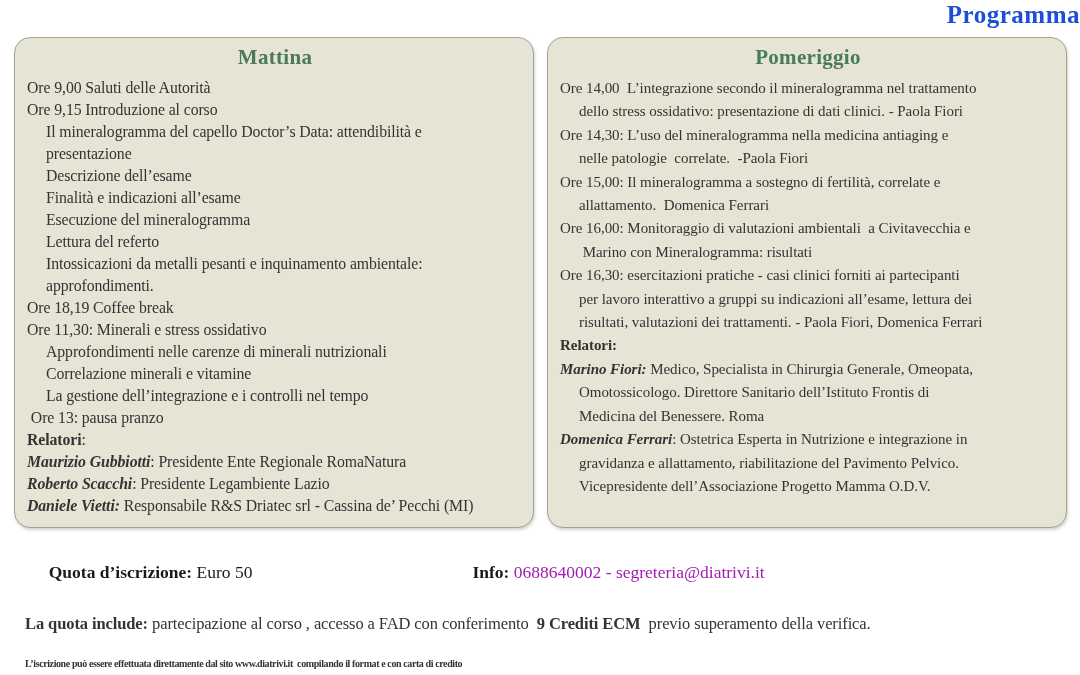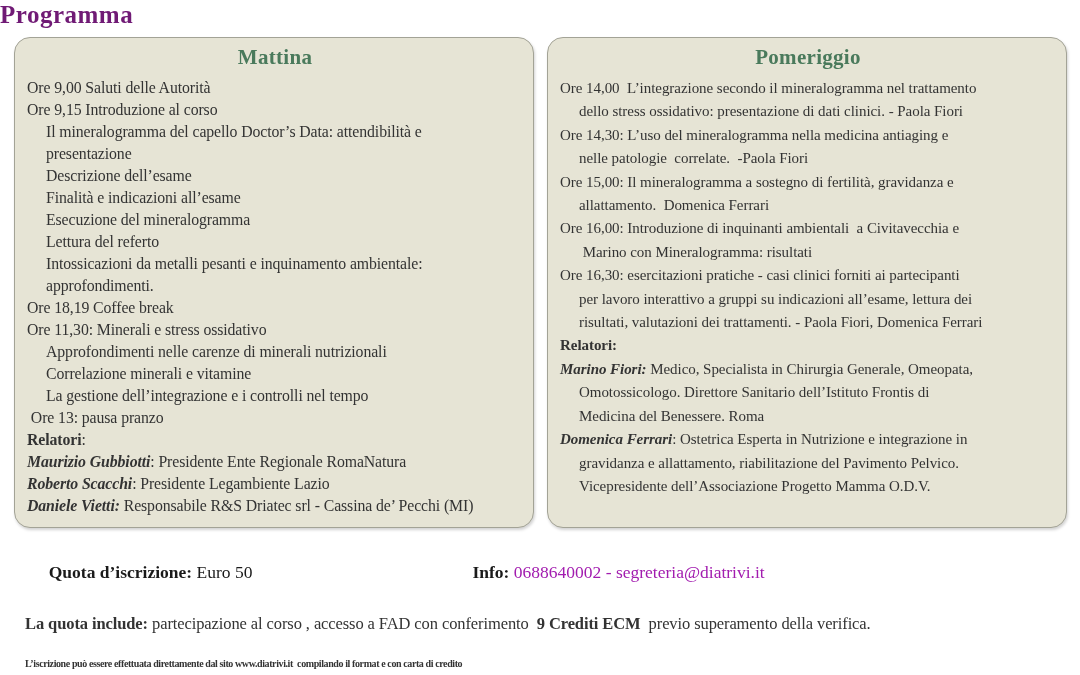--- a/index.html
+++ b/index.html
@@ -1,20 +1,20 @@
 <!DOCTYPE html>
 <html><head>
 <meta charset="utf-8">
 <style>
   * { margin:0; padding:0; box-sizing:border-box; }
   html,body { width:1080px; height:675px; background:#ffffff; overflow:hidden; }
   body { font-family:"Liberation Serif","DejaVu Serif",serif; color:#333; position:relative; }
 
   .page-title {
-    text-align:left; font-size:25px; font-weight:bold; color:#701a75;
+    text-align:right; font-size:25px; font-weight:bold; color:#1d4ed8;
     padding-top:1px; letter-spacing:0.5px;
   }
 
   .panels {
     display:flex; gap:13px; margin:8px 13px 0 14px; height:491px;
   }
   .panel {
     flex:1; background:#e6e4d5; border:1.5px solid #a3a396; border-radius:16px;
     padding:7px 10px 8px 12px; box-shadow:1px 2px 3px rgba(0,0,0,0.18);
     overflow:hidden;
@@ -76,23 +76,23 @@
         <div class="pline"><span class="bi">Daniele Vietti:</span><span> Responsabile R&amp;S Driatec srl - Cassina de’ Pecchi (MI)</span></div>
       </div>
   </div>
   <div class="panel panel-afternoon">
     <div class="panel-title">Pomeriggio</div>
     <div>
         <div class="pline"><span>Ore 14,00  L’integrazione secondo il mineralogramma nel trattamento</span></div>
         <div class="pline ind"><span>dello stress ossidativo: presentazione di dati clinici. - Paola Fiori</span></div>
         <div class="pline"><span>Ore 14,30: L’uso del mineralogramma nella medicina antiaging e</span></div>
         <div class="pline ind"><span>nelle patologie  correlate.  -Paola Fiori</span></div>
-        <div class="pline"><span>Ore 15,00: Il mineralogramma a sostegno di fertilità, gravidanza e</span></div>
+        <div class="pline"><span>Ore 15,00: Il mineralogramma a sostegno di fertilità, correlate e</span></div>
         <div class="pline ind"><span>allattamento.  Domenica Ferrari</span></div>
-        <div class="pline"><span>Ore 16,00: Introduzione di inquinanti ambientali  a Civitavecchia e</span></div>
+        <div class="pline"><span>Ore 16,00: Monitoraggio di valutazioni ambientali  a Civitavecchia e</span></div>
         <div class="pline ind"><span> Marino con Mineralogramma: risultati</span></div>
         <div class="pline"><span>Ore 16,30: esercitazioni pratiche - casi clinici forniti ai partecipanti</span></div>
         <div class="pline ind"><span>per lavoro interattivo a gruppi su indicazioni all’esame, lettura dei</span></div>
         <div class="pline ind"><span>risultati, valutazioni dei trattamenti. - Paola Fiori, Domenica Ferrari</span></div>
         <div class="pline"><span class="b">Relatori:</span></div>
         <div class="pline"><span class="bi">Marino Fiori:</span><span> Medico, Specialista in Chirurgia Generale, Omeopata,</span></div>
         <div class="pline ind"><span>Omotossicologo. Direttore Sanitario dell’Istituto Frontis di</span></div>
         <div class="pline ind"><span>Medicina del Benessere. Roma</span></div>
         <div class="pline"><span class="bi">Domenica Ferrari</span><span>: Ostetrica Esperta in Nutrizione e integrazione in</span></div>
         <div class="pline ind"><span>gravidanza e allattamento, riabilitazione del Pavimento Pelvico.</span></div>

